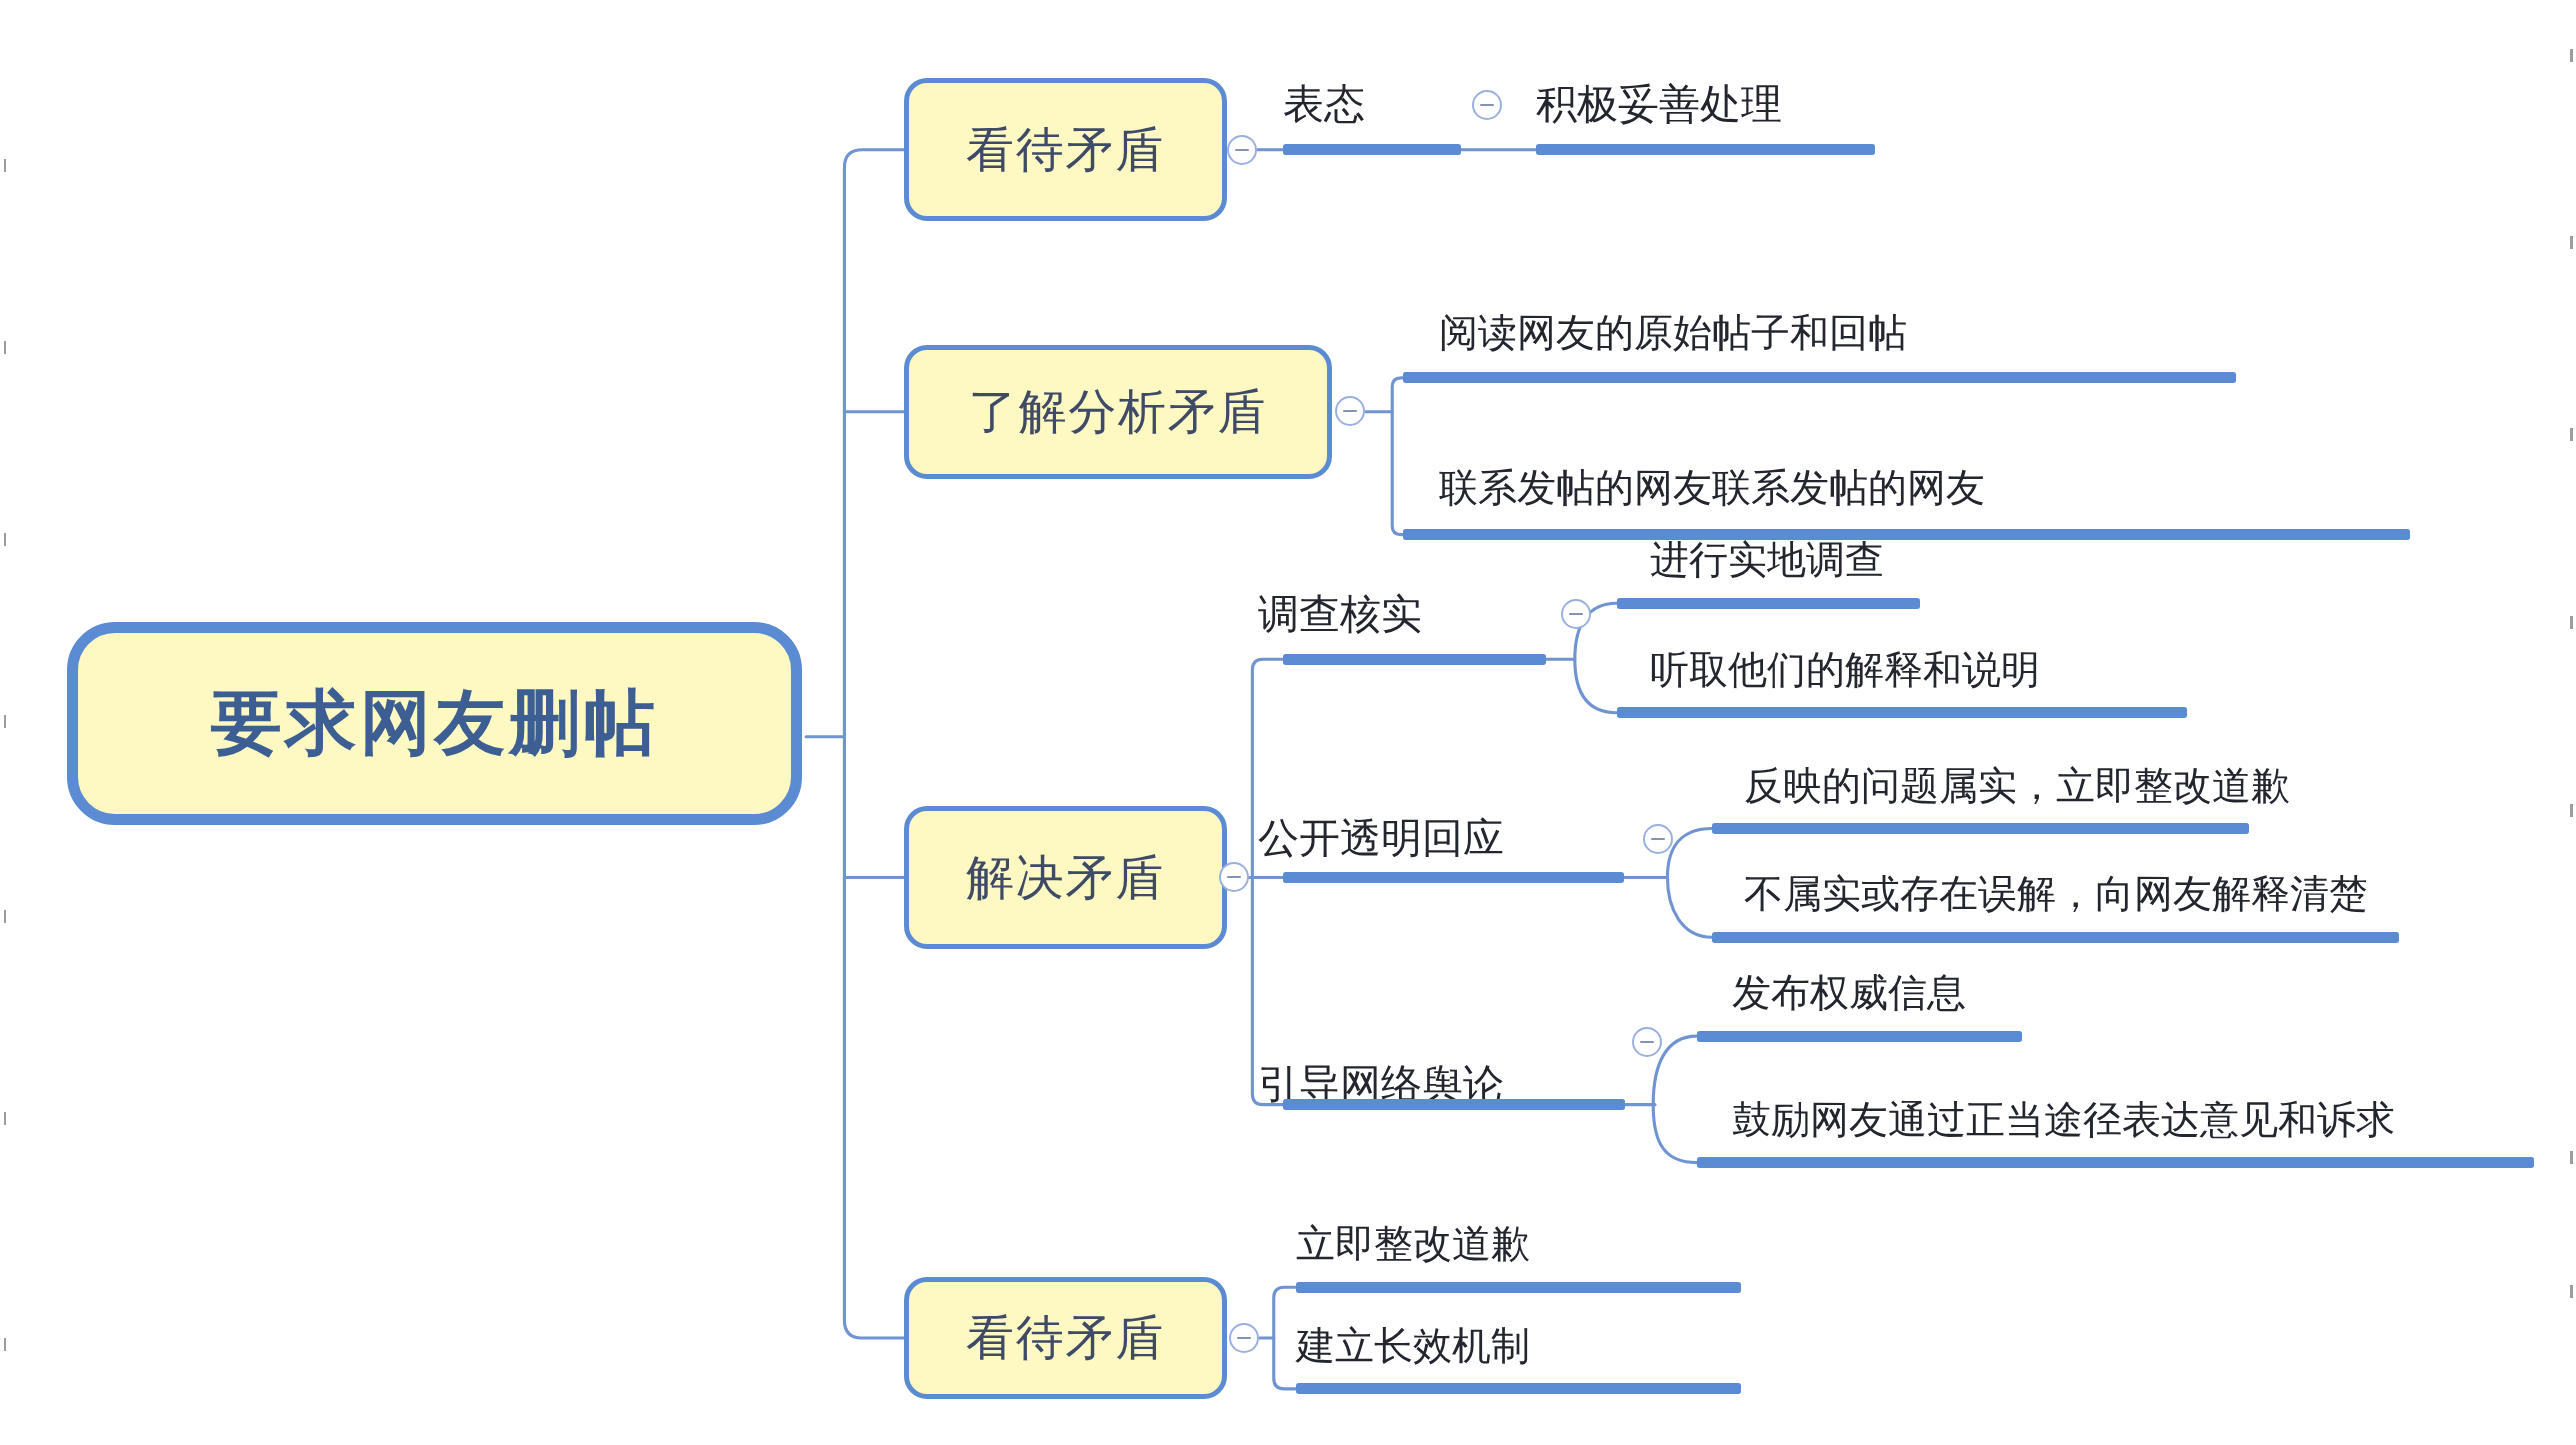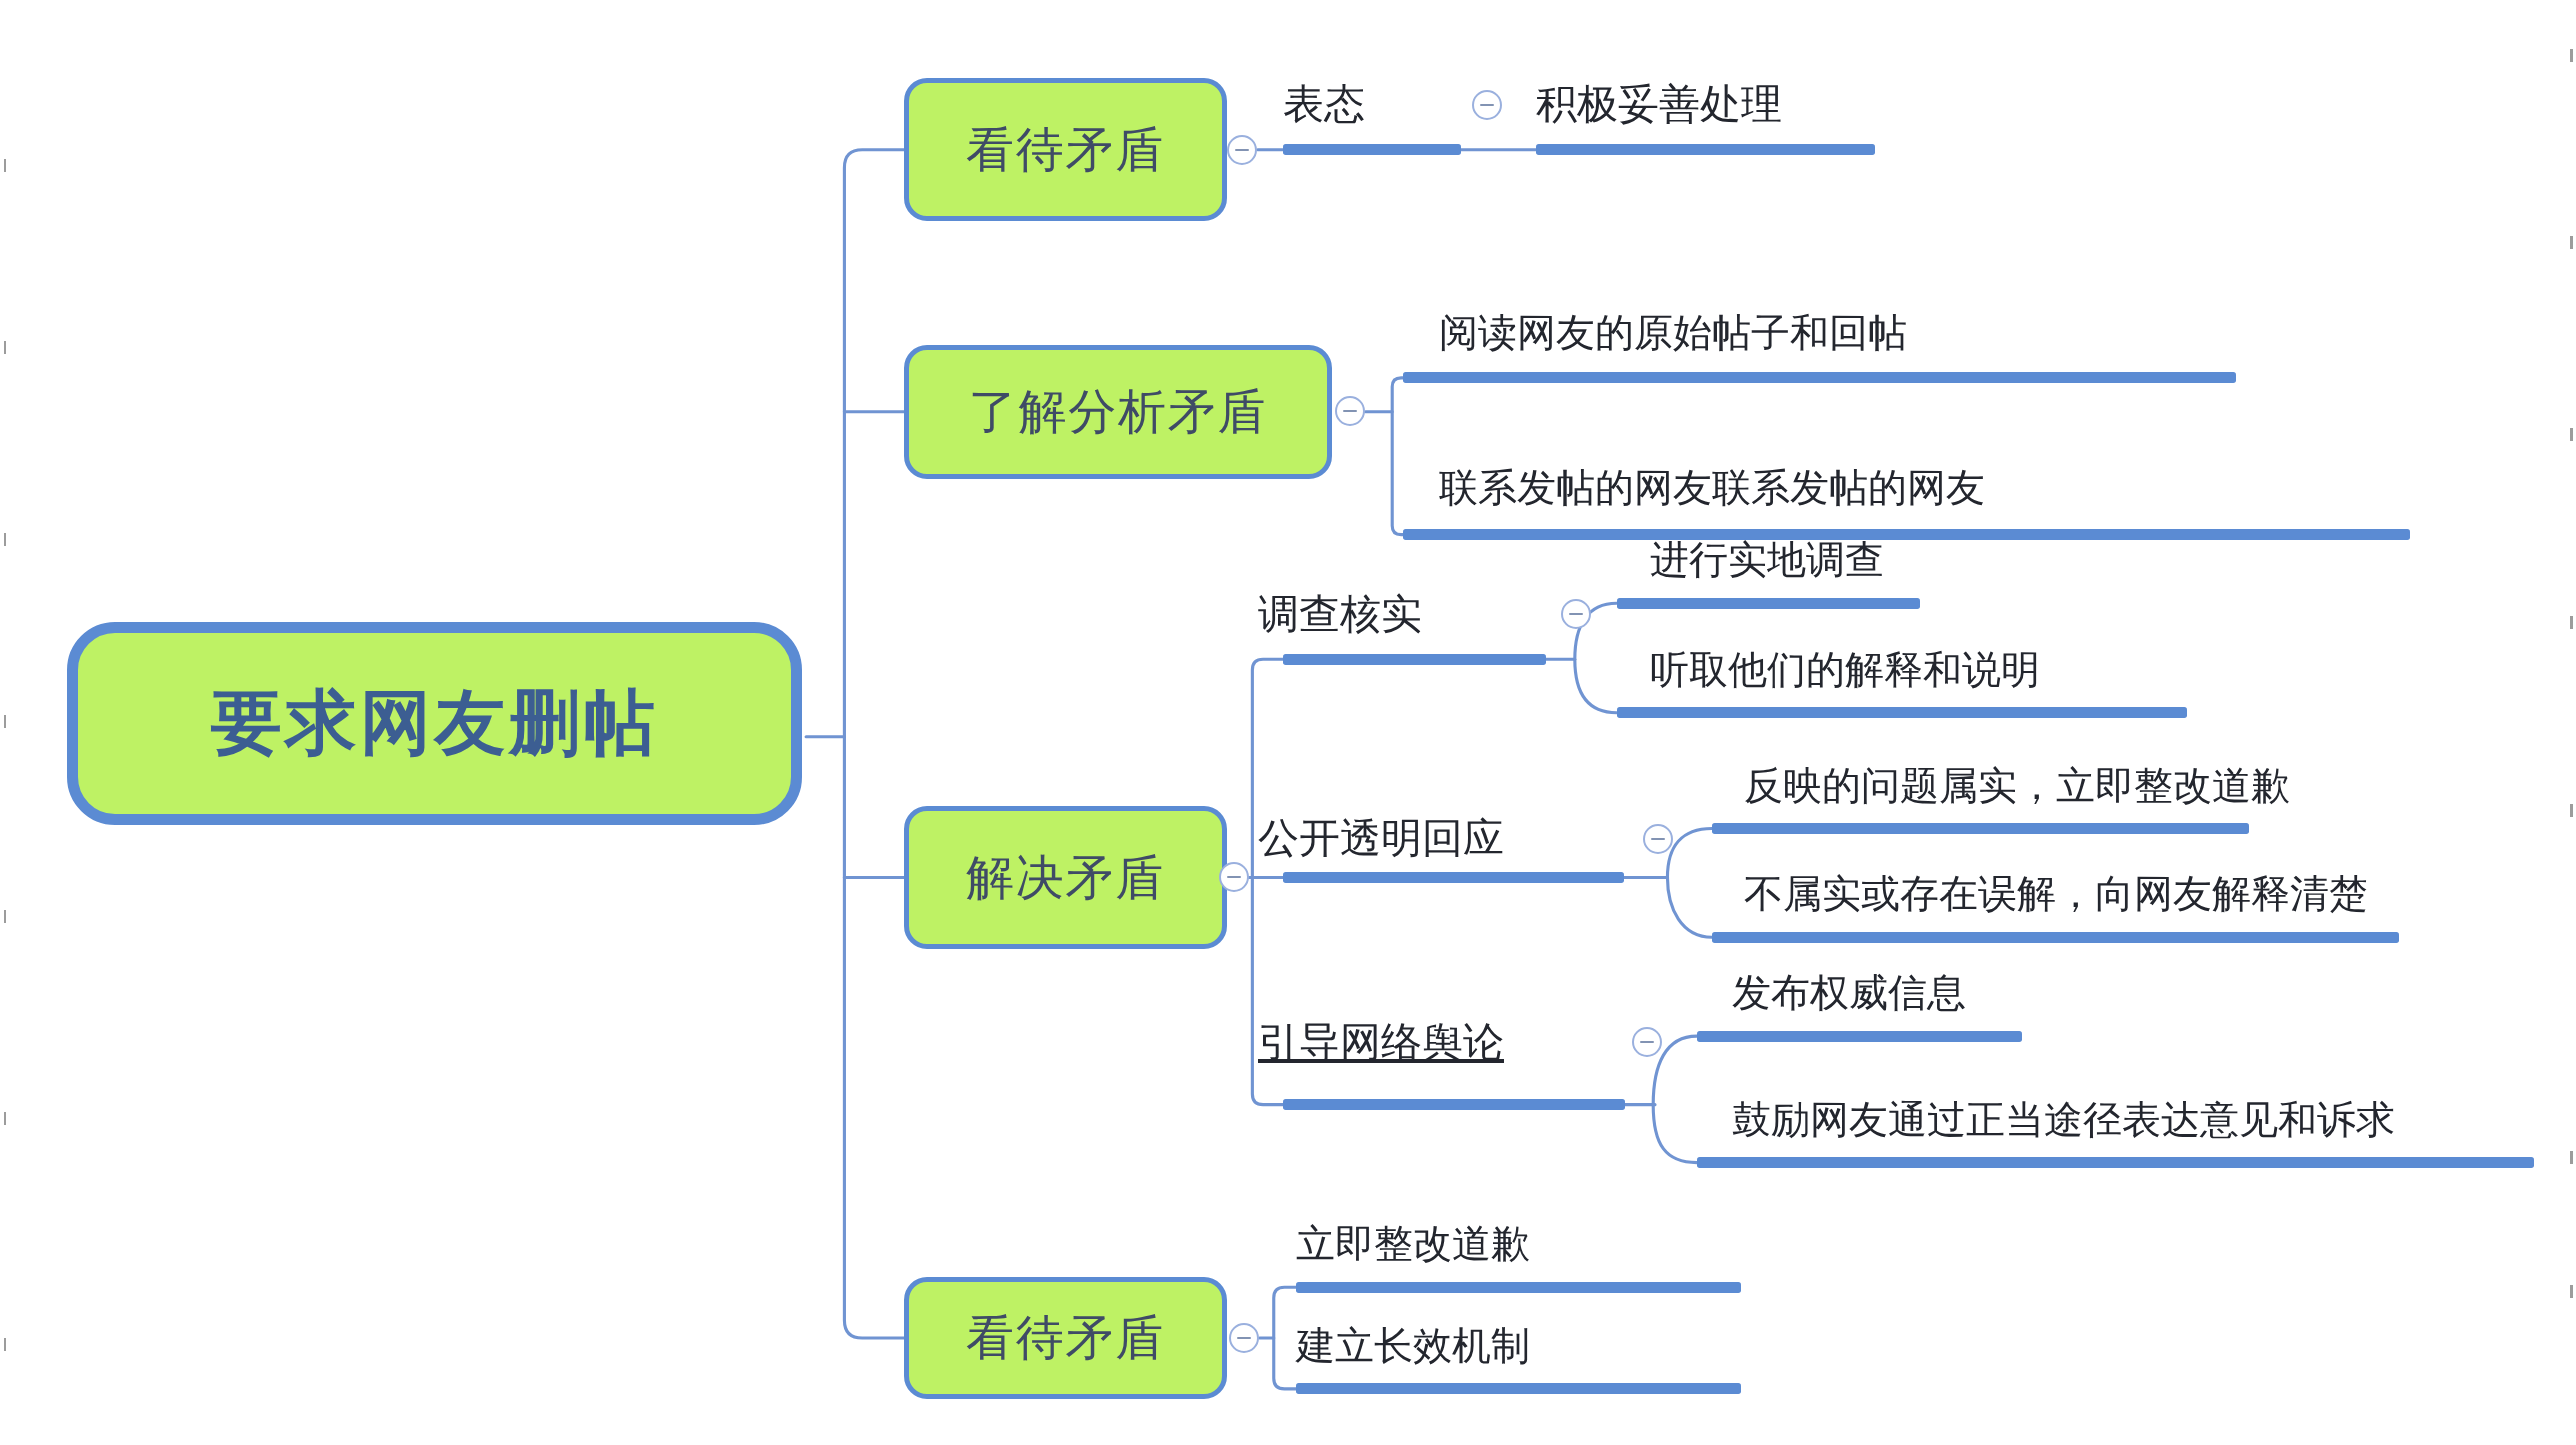--- a/index.html
+++ b/index.html
@@ -1,21 +1,21 @@
 <!DOCTYPE html>
 <html style="font-size:14.3px"><head>
 <meta charset="utf-8">
 <style>
   html,body{margin:0;padding:0;background:#ffffff;}
   body{font-family:"Liberation Sans","DejaVu Sans",sans-serif;}
   #canvas{position:relative;width:2576px;height:1446px;background:#ffffff;overflow:hidden;}
   svg.wires{position:absolute;left:0;top:0;width:2576px;height:1446px;}
 
   .box{position:absolute;display:flex;align-items:center;justify-content:center;
-       background:#bef264;border:5.3px solid #5b8bd3;border-radius:23px;box-sizing:border-box;}
+       background:#fef9c3;border:5.3px solid #5b8bd3;border-radius:23px;box-sizing:border-box;}
   .box.root{border-width:11.6px;border-radius:48px;}
   .box .lbl{color:#3f4b66;font-size:48px;letter-spacing:1.8px;white-space:nowrap;}
   .box.root .lbl{color:#3c5e92;font-size:71px;font-weight:bold;letter-spacing:3.6px;}
 
   .t-label{position:absolute;color:#23262e;font-size:39px;white-space:nowrap;line-height:50px;}
   .t-label.sub{font-size:41px;line-height:53px;color:#23262e;}
   .t-label.center{text-align:left;}
 
   .t-bar{position:absolute;height:10.7px;background:#5b8bd3;border-radius:2.7px;}
 
@@ -100,21 +100,21 @@
 
   <div class="t-label sub center" style="left:1258px;top:812px;width:366px;">公开透明回应</div>
   <div class="t-bar" style="left:1283px;top:872px;width:341px;"></div>
 
   <div class="t-label" style="left:1744px;top:761px;">反映的问题属实，立即整改道歉</div>
   <div class="t-bar" style="left:1712px;top:823px;width:537px;"></div>
 
   <div class="t-label" style="left:1744px;top:869px;">不属实或存在误解，向网友解释清楚</div>
   <div class="t-bar" style="left:1712px;top:932px;width:687px;"></div>
 
-  <div class="t-label sub center" style="left:1258px;top:1016px;width:367px;text-decoration:underline;">引导网络舆论</div>
+  <div class="t-label sub center" style="left:1258px;top:1058px;width:367px;">引导网络舆论</div>
   <div class="t-bar" style="left:1283px;top:1099px;width:342px;"></div>
 
   <div class="t-label" style="left:1732px;top:968px;">发布权威信息</div>
   <div class="t-bar" style="left:1697px;top:1031px;width:325px;"></div>
 
   <div class="t-label" style="left:1732px;top:1095px;">鼓励网友通过正当途径表达意见和诉求</div>
   <div class="t-bar" style="left:1697px;top:1157px;width:837px;"></div>
 
   <div class="t-label center" style="left:1296px;top:1219px;width:445px;">立即整改道歉</div>
   <div class="t-bar" style="left:1296px;top:1282px;width:445px;"></div>

